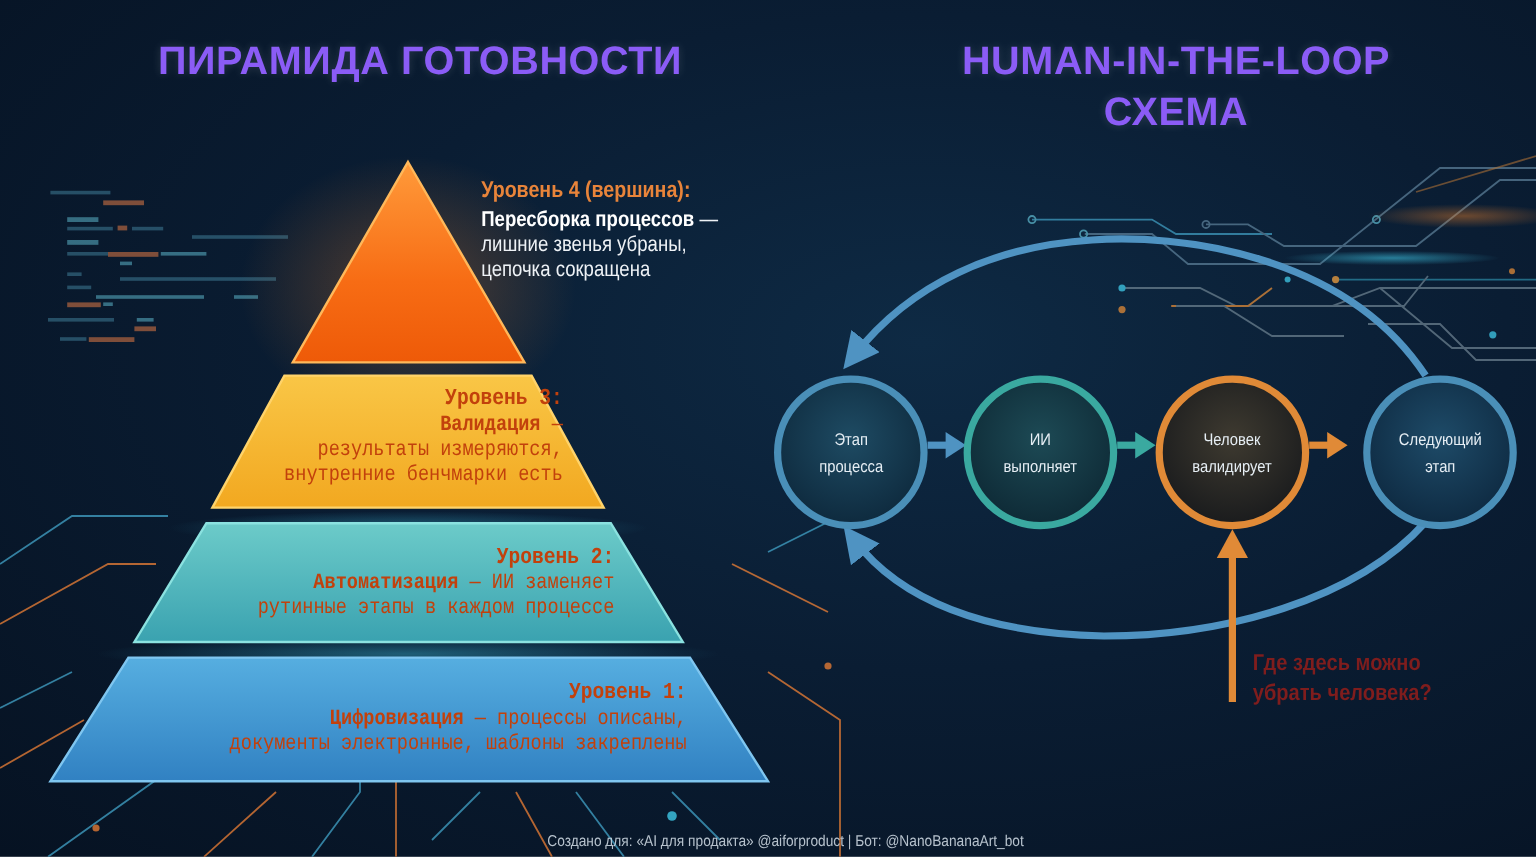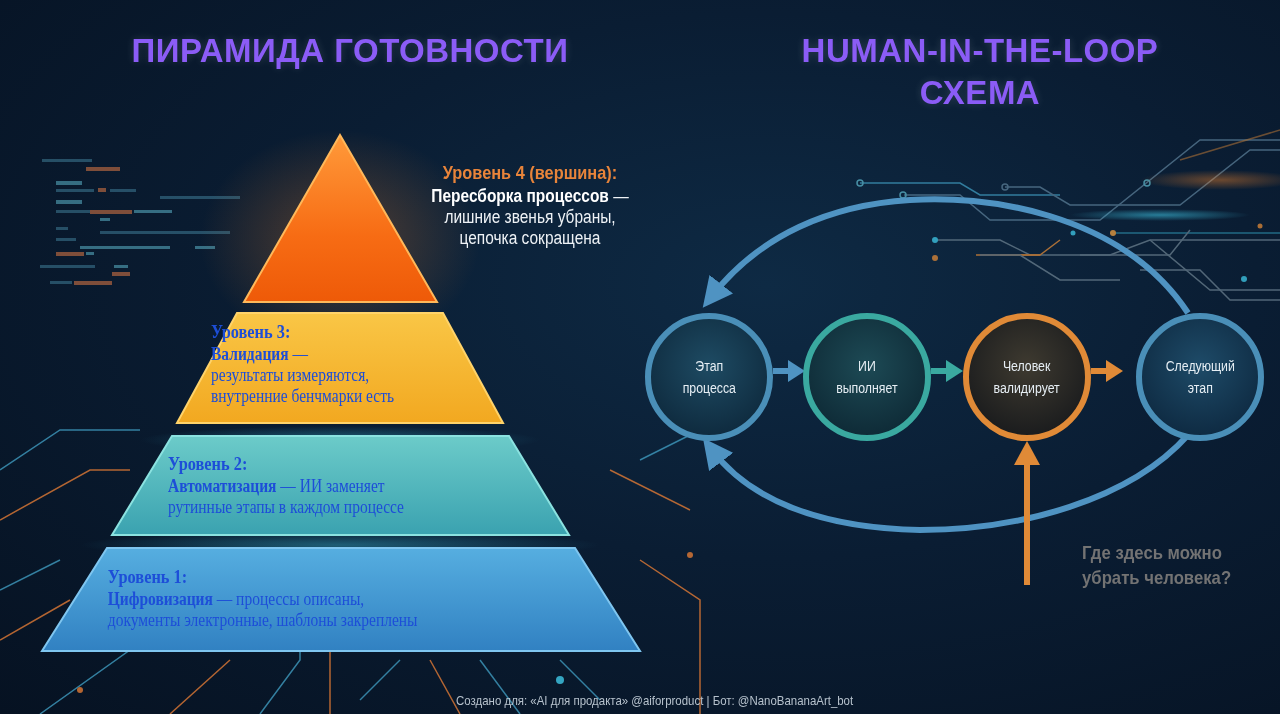--- a/index.html
+++ b/index.html
@@ -16,47 +16,47 @@
       position: absolute; text-align: center;
       font-weight: bold; font-size: 33px; line-height: 42px;
       color: #8b5cf6; letter-spacing: 0.5px;
       text-shadow: 0 0 8px rgba(255,255,255,0.15);
     }
     .title-left { left: 100px; width: 500px; top: 30px; }
     .title-right { left: 760px; width: 440px; top: 30px; }
     .title span { display: block; }
 
     .tier-label {
-      position: absolute; text-align: left; color: #1d4ed8;
-      font-family: Liberation Serif, serif;
+      position: absolute; text-align: right; color: #c2410c;
+      font-family: Liberation Mono, monospace;
     }
     .tier-label .lvl { display: block; font-weight: bold; font-size: 19px; line-height: 24px; transform: scaleX(0.86); }
     .tier-label .desc { display: block; font-size: 18px; line-height: 21px; transform: scaleX(0.86); }
     .tier-label .desc b { font-weight: bold; }
 
-    .apex-label { position: absolute; left: 380px; width: 300px; top: 160px; text-align: center; }
+    .apex-label { position: absolute; left: 380px; width: 300px; top: 146px; text-align: left; }
     .apex-label .lvl { display: block; font-weight: bold; font-size: 19px; color: #e8843a; line-height: 26px; transform: scaleX(0.86); }
     .apex-label .desc { display: block; font-size: 18px; line-height: 21px; color: #eef2f6; transform: scaleX(0.86); }
     .apex-label .desc b { font-weight: bold; color: #ffffff; }
 
     .node {
       position: absolute; width: 128px; height: 128px; border-radius: 50%;
       display: flex; align-items: center; justify-content: center; text-align: center;
       font-size: 14px; line-height: 22px; color: #e6eef4;
       border: 6px solid;
     }
     .node span { display: block; transform: scaleX(0.88); }
     .node-1 { left: 645px; top: 313px; border-color: #4a8fb8; background: radial-gradient(circle at 50% 40%, #1e4b63, #0f2c40 75%); }
     .node-2 { left: 803px; top: 313px; border-color: #3aa9a0; background: radial-gradient(circle at 50% 40%, #1d4a55, #0f2c38 75%); }
     .node-3 { left: 963px; top: 313px; border-color: #e08a37; background: radial-gradient(circle at 50% 40%, #3e3a30, #1c1d1e 75%); }
     .node-4 { left: 1136px; top: 313px; border-color: #4a8fb8; background: radial-gradient(circle at 50% 40%, #1e4b68, #0f2c44 75%); }
 
     .question {
       position: absolute; left: 1044px; top: 540px;
-      font-weight: bold; font-size: 19px; line-height: 25px; color: #737373; margin-left: 38px;
+      font-weight: bold; font-size: 19px; line-height: 25px; color: #7f1d1d;
     }
     .question span { display: block; transform: scaleX(0.88); transform-origin: left; }
 
     .footer {
       position: absolute; left: 400px; width: 480px; top: 693px; text-align: right;
       font-size: 13px; color: #c9d4de; opacity: 0.9;
     }
     .footer span { display: inline-block; transform: scaleX(0.88); }
   </style>
 </head>

